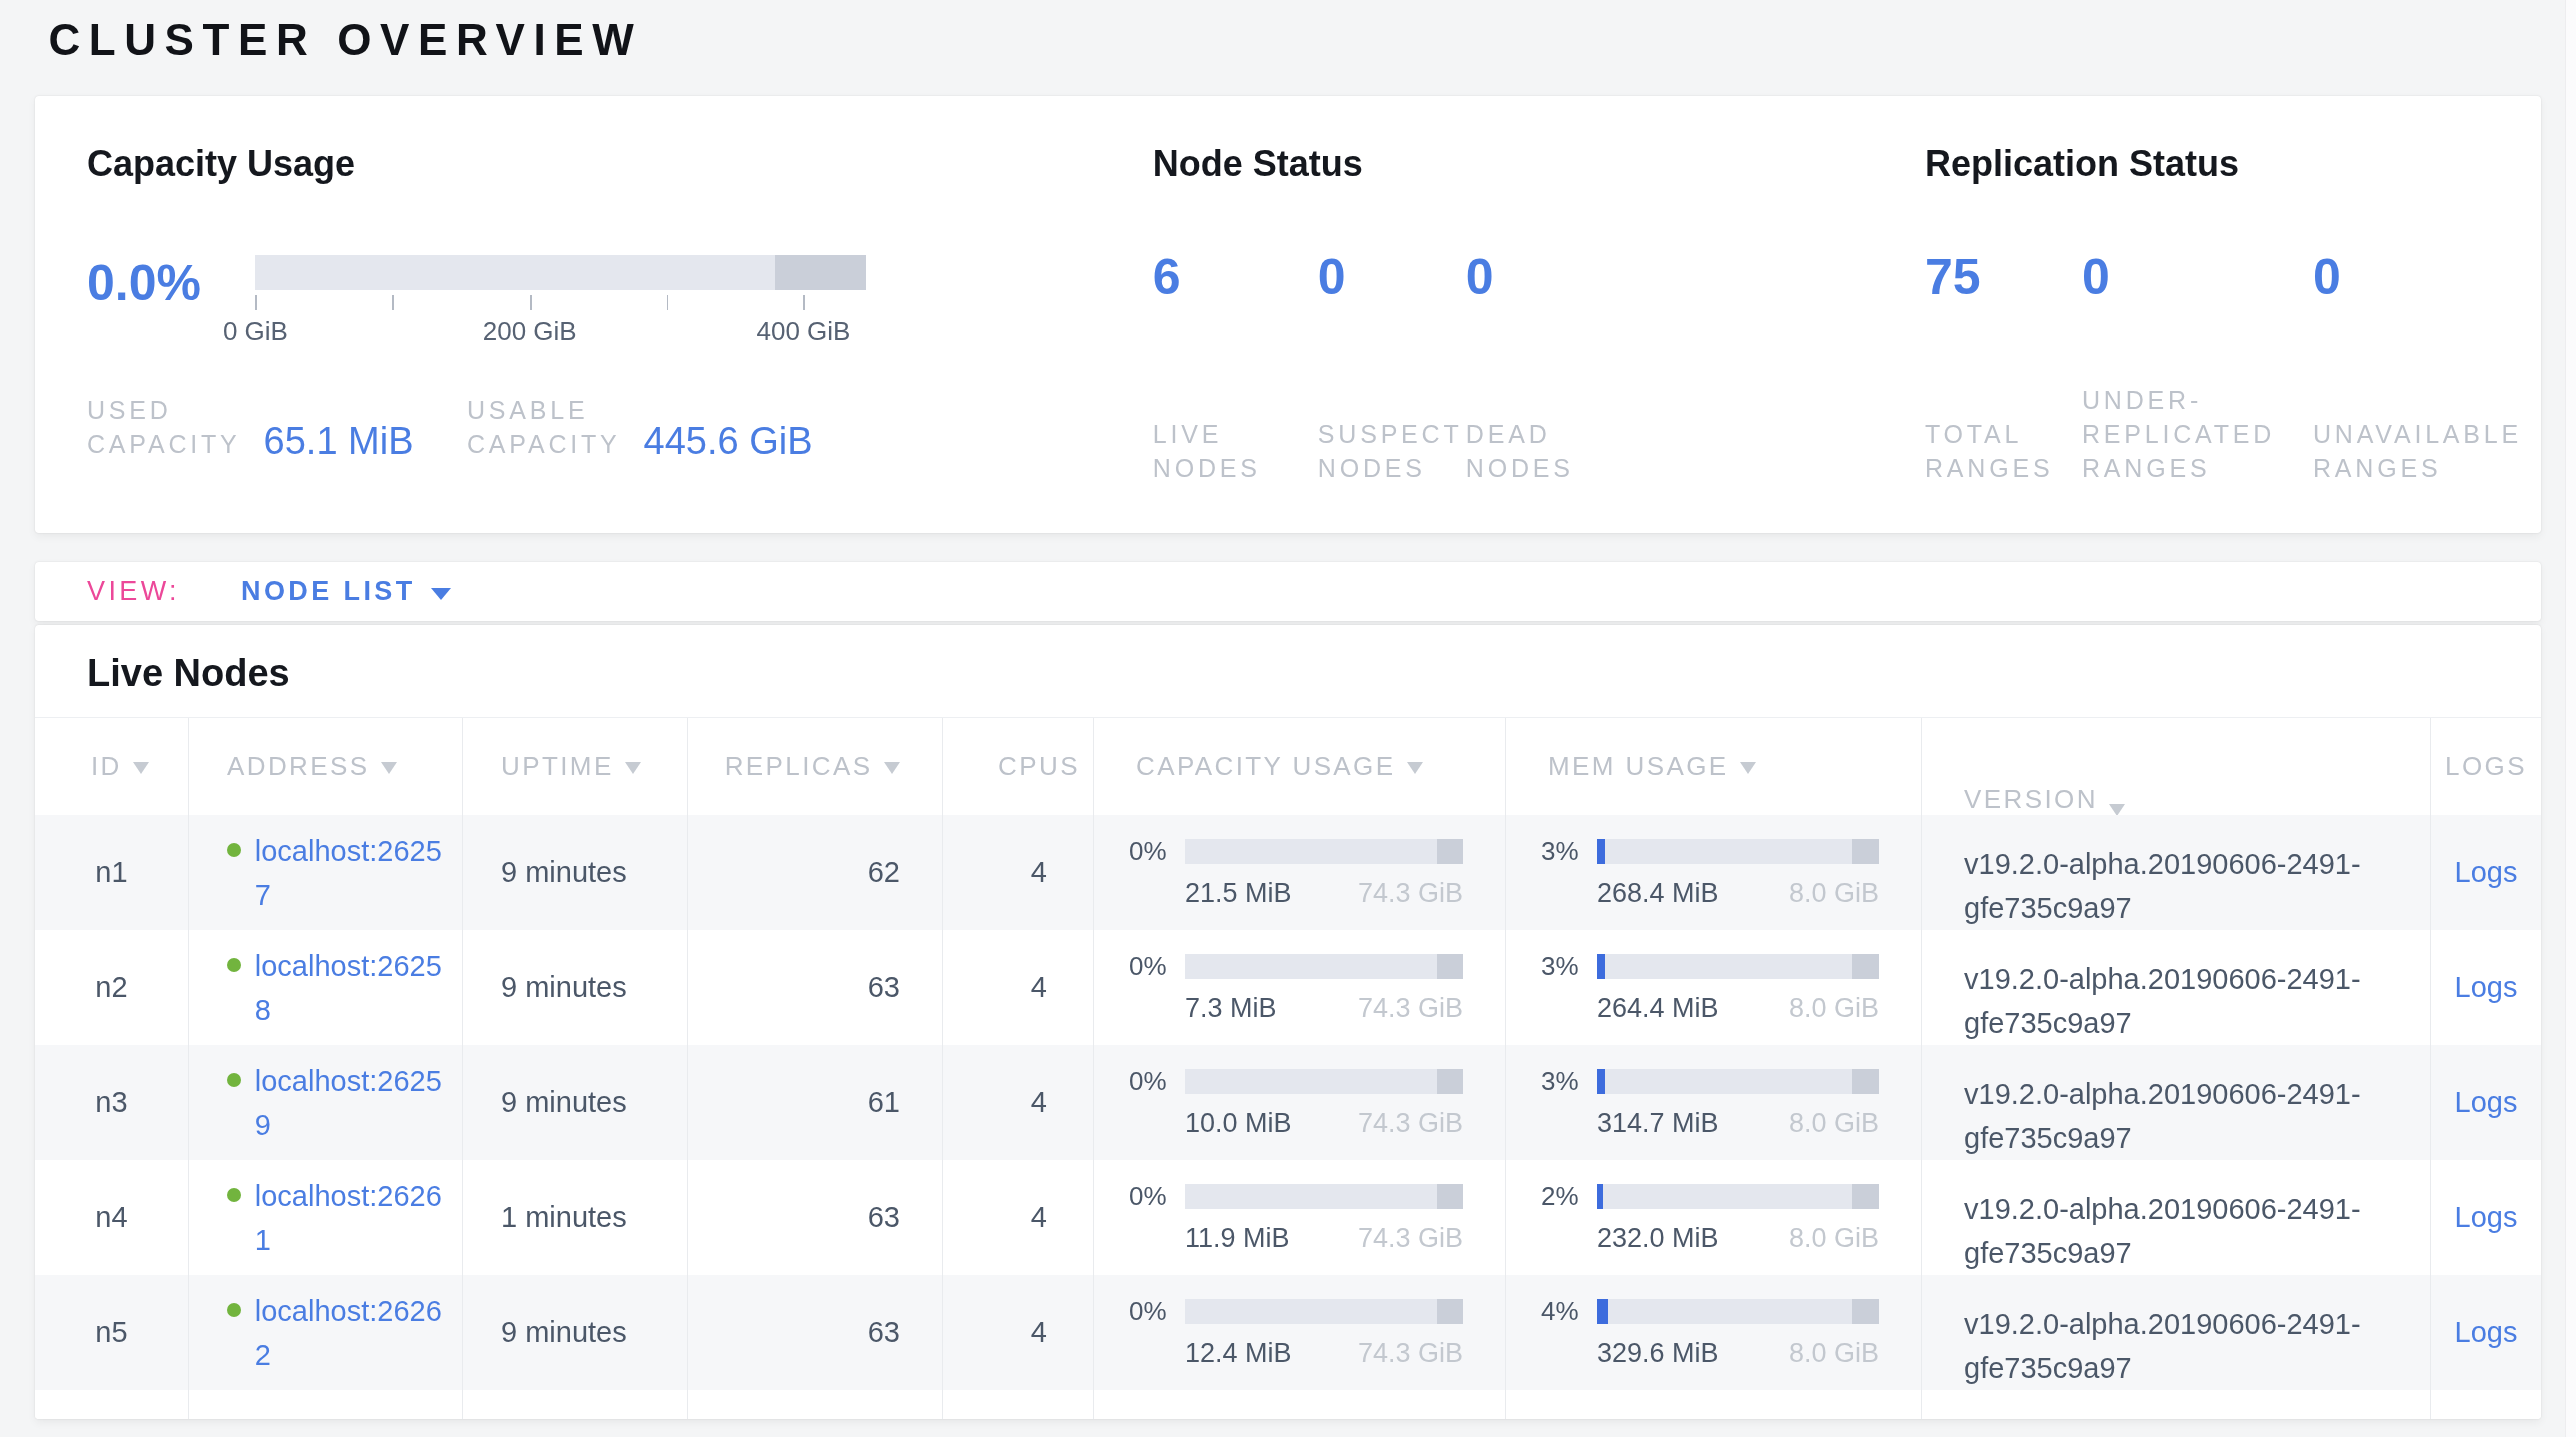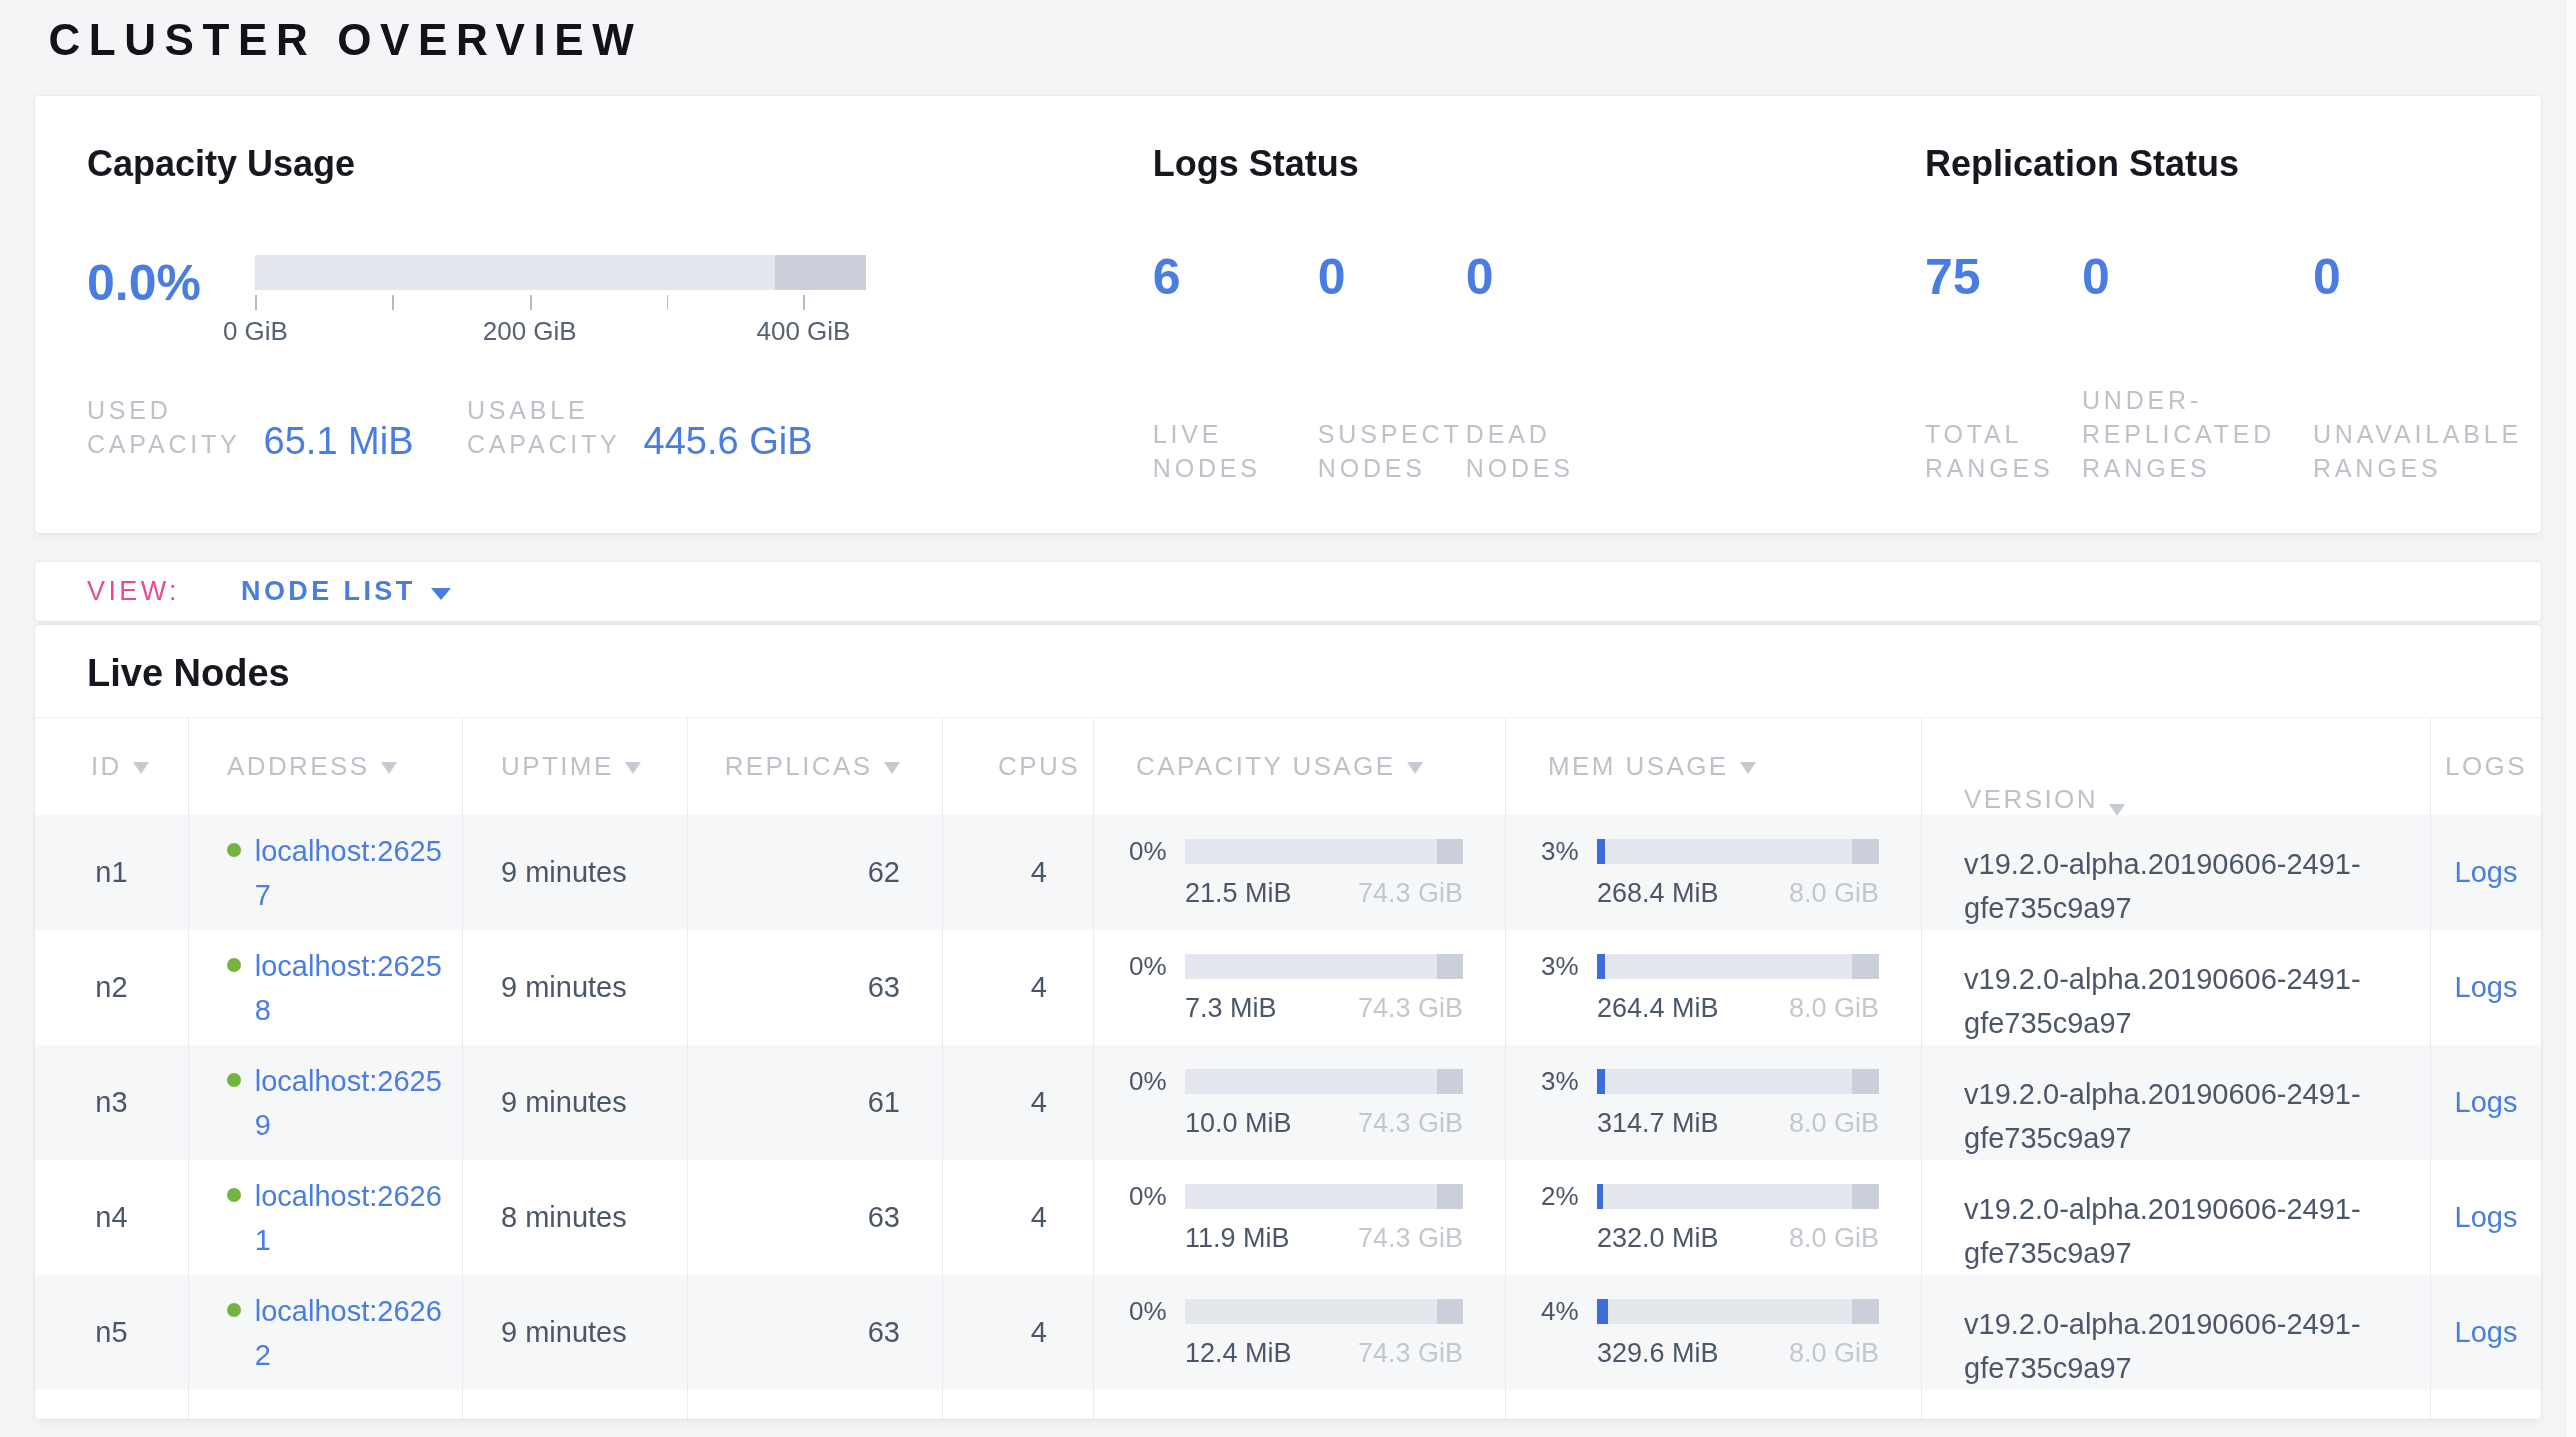--- a/index.html
+++ b/index.html
@@ -174,21 +174,21 @@
               <span>USABLE</span>
               <span>CAPACITY</span>
             </div>
             <div class="cap-stat-value">445.6 GiB</div>
           </div>
         </div>
       </div>
     </div>
 
     <div class="sec sec-nodes">
-      <div class="sec-heading">Logs Status</div>
+      <div class="sec-heading">Node Status</div>
       <div class="sec-content">
         <div class="stat-cols">
           <div class="stat-col nodes-1">
             <div class="big-blue">6</div>
             <div class="stat-label">
               <span>LIVE</span>
               <span>NODES</span>
             </div>
           </div>
           <div class="stat-col nodes-2">
@@ -424,21 +424,21 @@
     </div>
 
     <div class="trow">
       <div class="cell c-id">n4</div>
       <div class="cell c-addr">
         <span class="addr-wrap">
             <span class="live-dot"></span>
             <a class="link addr-link">localhost:26261</a>
           </span>
       </div>
-      <div class="cell c-uptime">8 minutes</div>
+      <div class="cell c-uptime">1 minutes</div>
       <div class="cell c-replicas">63</div>
       <div class="cell c-cpus">4</div>
       <div class="cell c-cap usage-cell">
         <div class="mb-row">
           <span class="mb-pct">0%</span>
           <span class="mb-track">
               <span class="mb-cap"></span>
               <span class="mb-fill" style="width: 0%;"></span>
             </span>
         </div>

